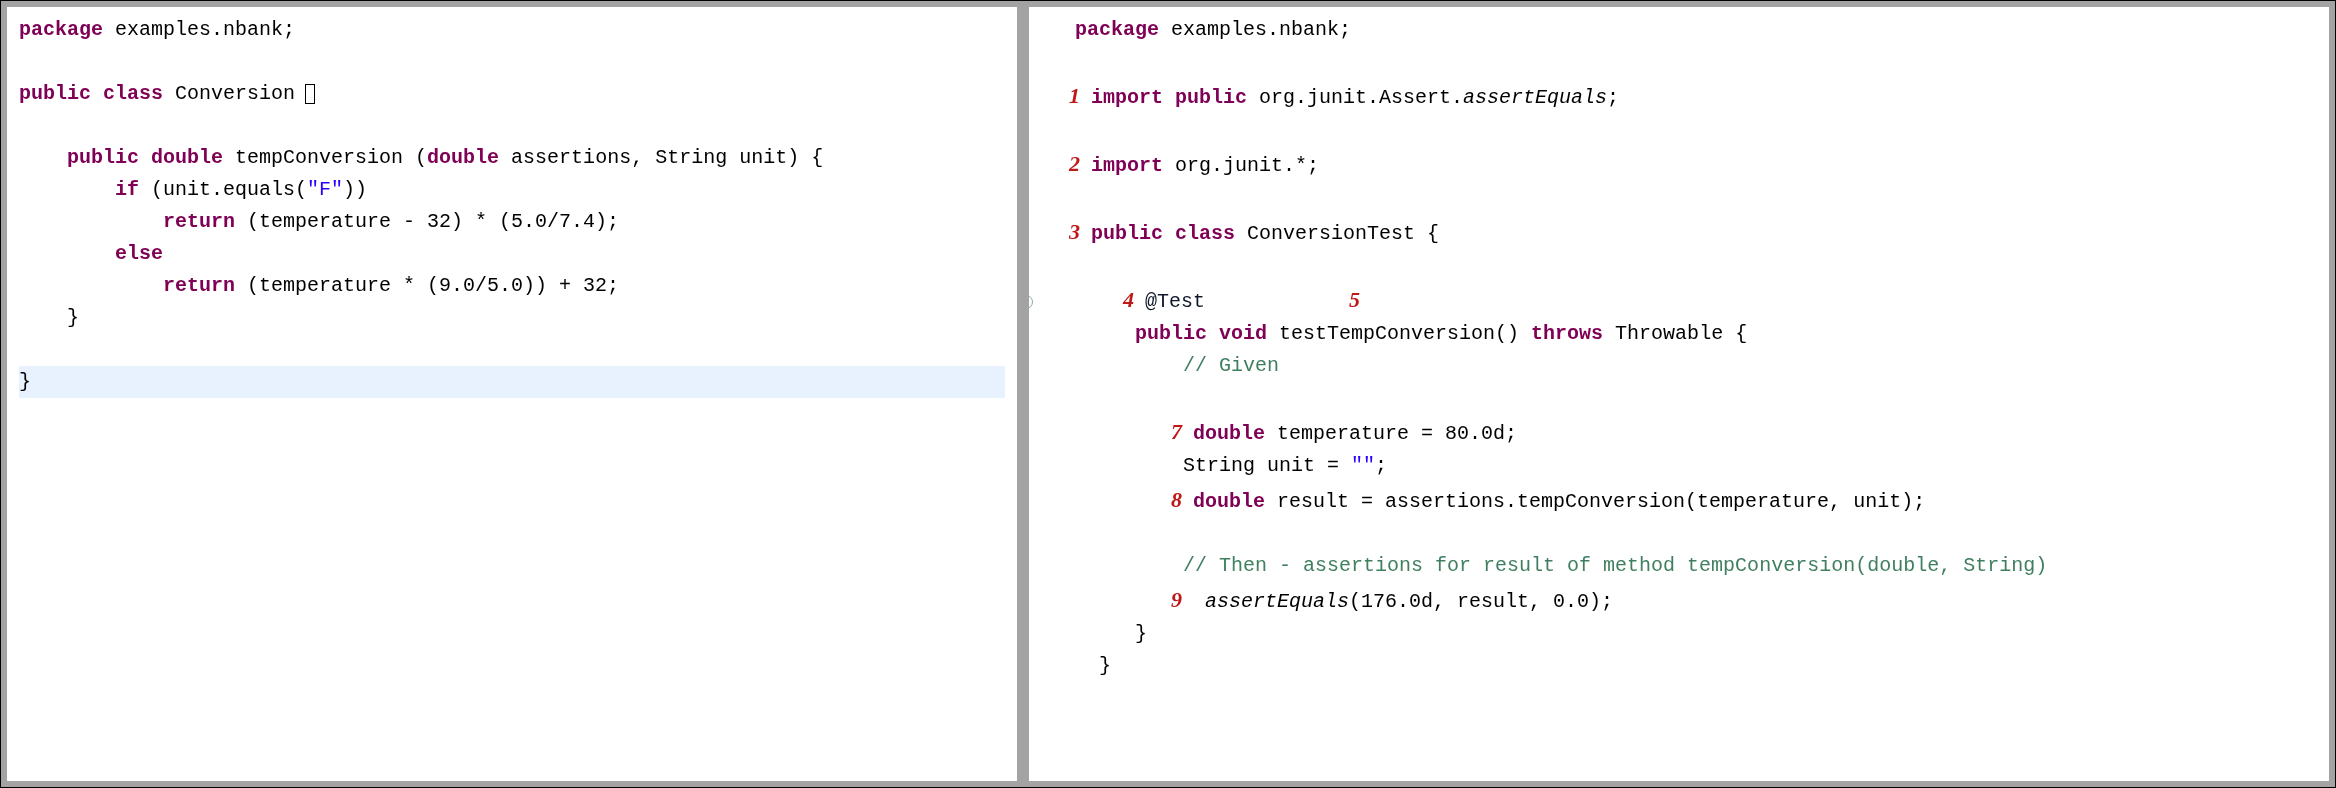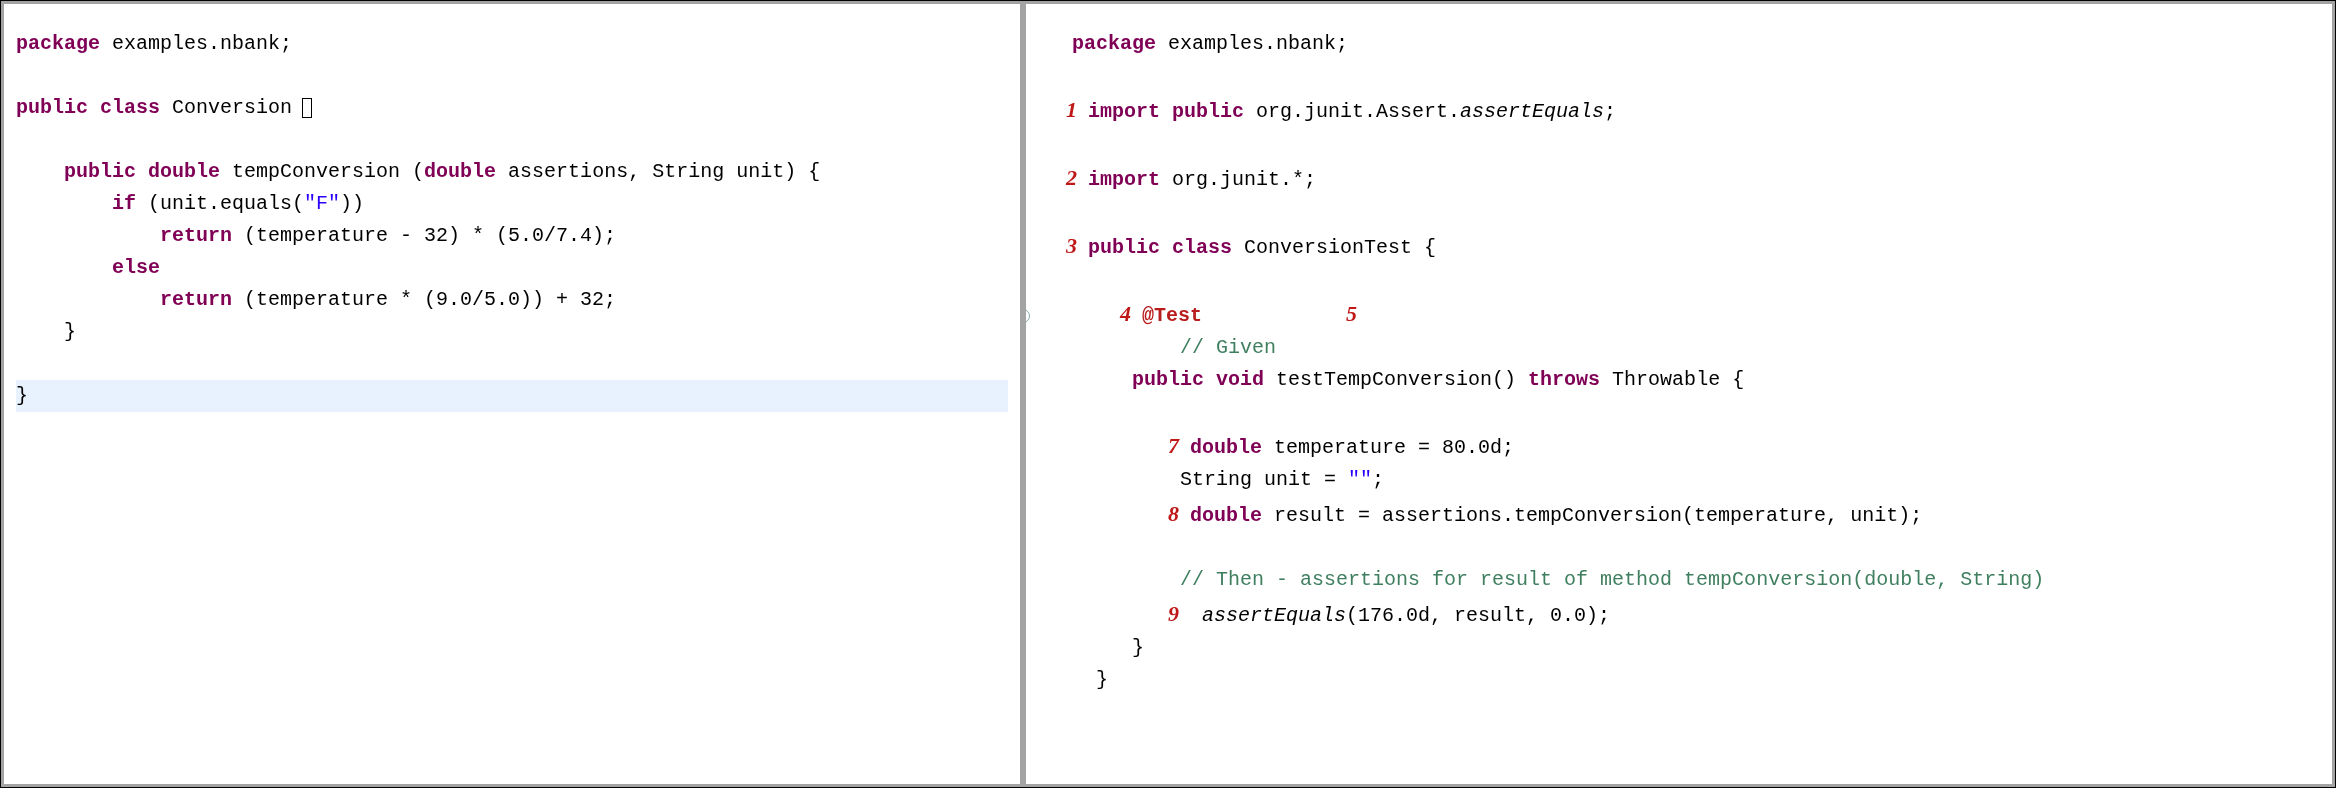--- a/index.html
+++ b/index.html
@@ -6,33 +6,33 @@
   body {
     font-family: Consolas, "Courier New", monospace;
     font-size: 20px;
     background: #fff;
     width: 2336px;
     height: 788px;
     border: 1px solid #000;
     display: flex;
   }
   .pane {
-    border: 3px solid #a3a3a3;
-    padding: 24px 12px;
+    border: 6px solid #a3a3a3;
+    padding: 7px 12px;
     line-height: 1.6;
     position: relative;
     overflow: hidden;
   }
   .pane.left { width: 1022px; }
   .pane.right { flex: 1; }
   .code-line { white-space: pre; display: block; }
   .kw { color: #7f0055; font-weight: bold; }
   .str { color: #2a00ff; }
   .comment { color: #3f7f5f; }
-  .ann { color: #b91c1c; font-weight: bold; }
+  .ann { color: #0f172a; }
   .it { font-style: italic; margin-top: 36px; }
   .hl-line { background: #e8f2fe; display: block; width: 100%; }
   .cursor-box {
     display: inline-block;
     border: 1px solid #000;
     width: 10px;
     height: 20px;
     vertical-align: middle;
     margin-left: -2px;
   }
@@ -87,22 +87,22 @@
 <div class="pane right">
 <span class="code-line"><span class="gut"></span><span class="kw">package</span><span> examples.nbank;</span></span>
 <span class="code-line"> </span>
 <span class="code-line"><span class="gut2"></span><span class="marker">1</span><span class="kw">import public</span><span> org.junit.Assert.</span><span class="it">assertEquals</span><span>;</span></span>
 <span class="code-line"> </span>
 <span class="code-line"><span class="gut2"></span><span class="marker">2</span><span class="kw">import</span><span> org.junit.*;</span></span>
 <span class="code-line"> </span>
 <span class="code-line"><span class="gut2"></span><span class="marker">3</span><span class="kw">public class</span><span> ConversionTest {</span></span>
 <span class="code-line"> </span>
 <span class="code-line"><span class="gut"><span class="fold"></span></span>    <span class="marker">4</span><span class="ann">@Test</span>            <span class="marker">5</span></span>
+<span class="code-line"><span class="gut"></span>     <span class="kw">public void</span><span> testTempConversion() </span><span class="kw">throws</span><span> Throwable {</span></span>
 <span class="code-line"><span class="gut"></span>         <span class="comment">// Given</span></span>
-<span class="code-line"><span class="gut"></span>     <span class="kw">public void</span><span> testTempConversion() </span><span class="kw">throws</span><span> Throwable {</span></span>
 <span class="code-line"> </span>
 <span class="code-line"><span class="gut"></span>        <span class="marker">7</span><span class="kw">double</span><span> temperature = 80.0d;</span></span>
 <span class="code-line"><span class="gut"></span>         <span>String unit = </span><span class="str">""</span><span>;</span></span>
 <span class="code-line"><span class="gut"></span>        <span class="marker">8</span><span class="kw">double</span><span> result = assertions.tempConversion(temperature, unit);</span></span>
 <span class="code-line"> </span>
 <span class="code-line"><span class="gut"></span>         <span class="comment">// Then - assertions for result of method tempConversion(double, String)</span></span>
 <span class="code-line"><span class="gut"></span>        <span class="marker">9</span> <span class="it">assertEquals</span><span>(176.0d, result, 0.0);</span></span>
 <span class="code-line"><span class="gut"></span>     <span>}</span></span>
 <span class="code-line"><span class="gut"></span>  <span>}</span></span>
 </div>

